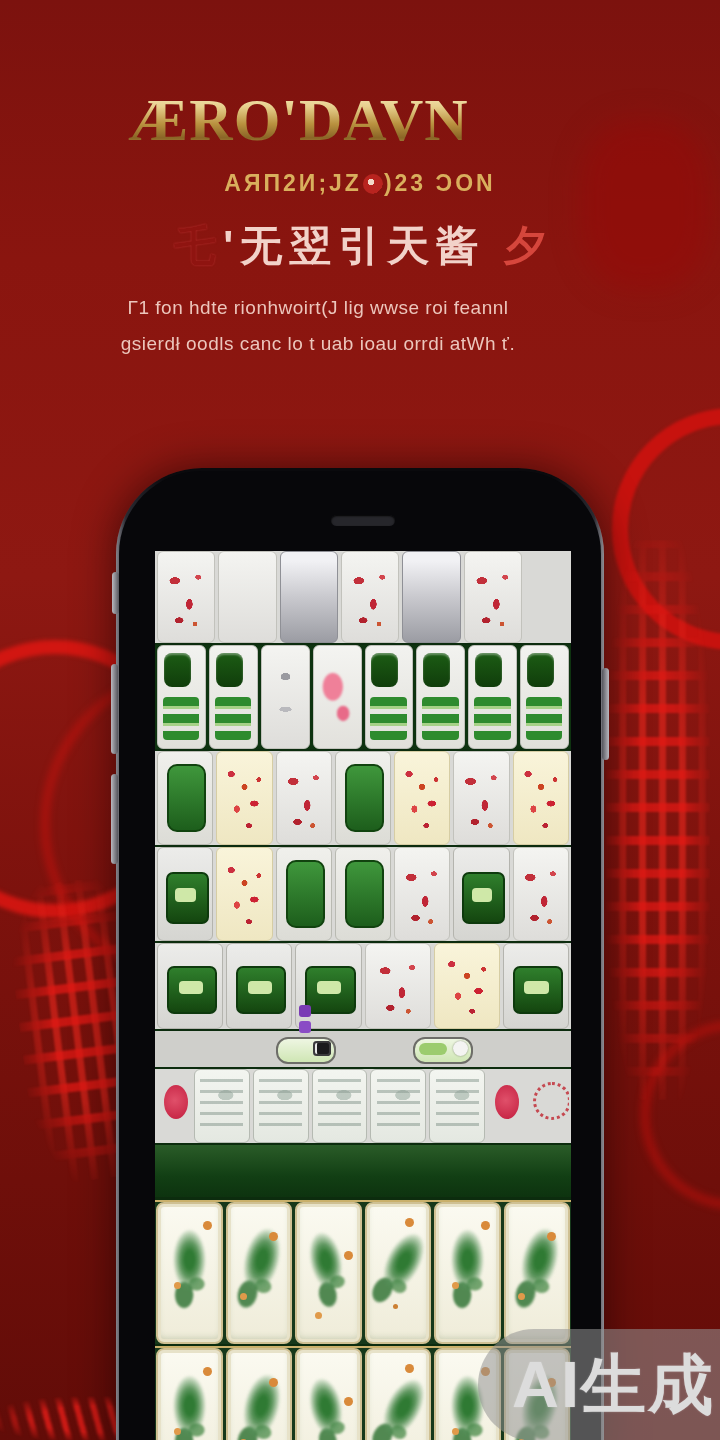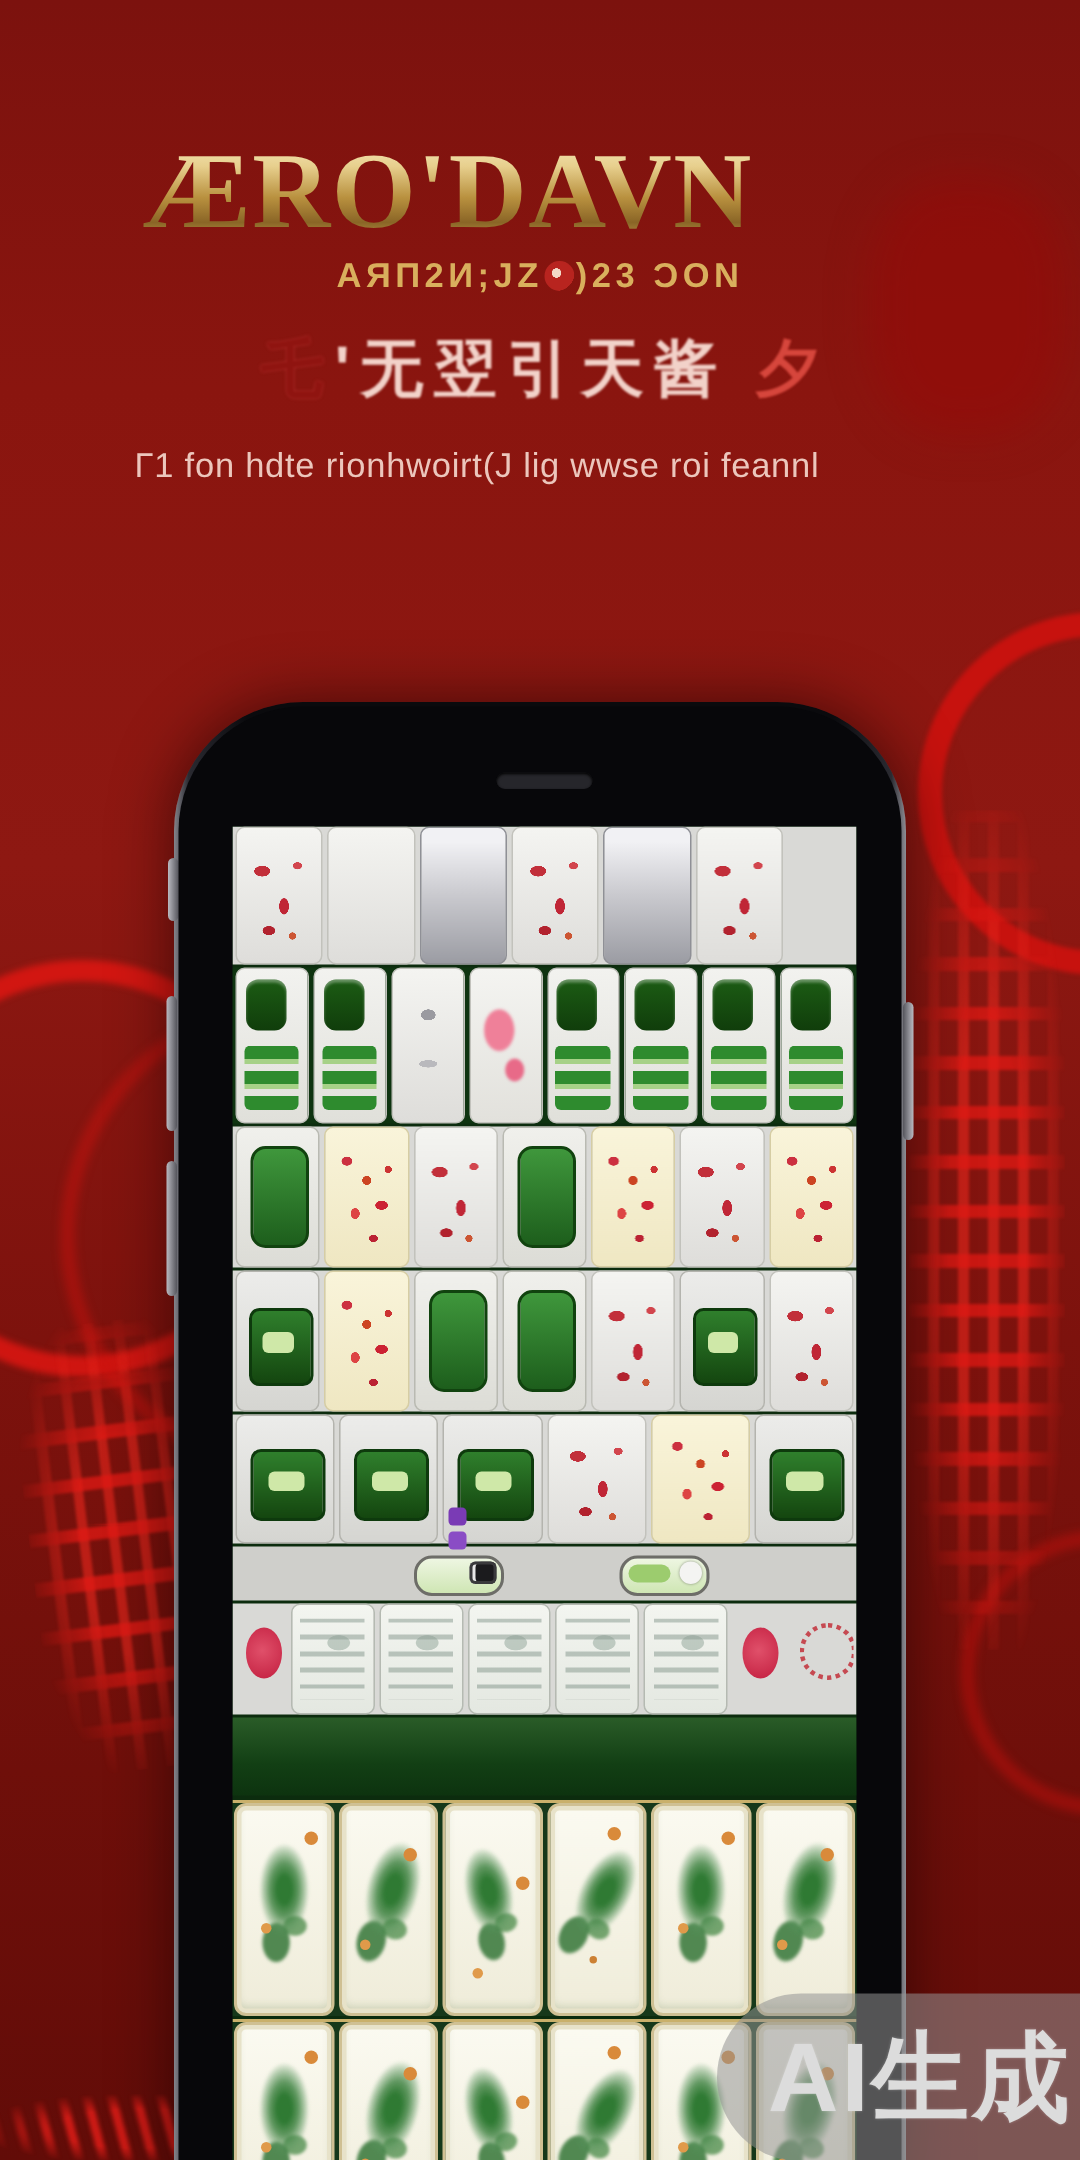--- a/index.html
+++ b/index.html
@@ -23,33 +23,33 @@
   #colL{left:20px;top:880px;width:130px;height:300px;transform:rotate(-7deg);}
   #blobTR{left:580px;top:120px;width:130px;height:170px;background:rgba(150,10,8,.55);border-radius:40%;filter:blur(14px);}
   #strokeB1{left:-10px;top:1396px;width:210px;height:46px;background:
       repeating-linear-gradient(75deg,transparent 0 10px,rgba(230,30,25,.8) 10px 16px);filter:blur(1.5px);
       -webkit-mask-image:radial-gradient(ellipse,#000 40%,transparent 75%);mask-image:radial-gradient(ellipse,#000 40%,transparent 75%);}
   #strokeB2{left:250px;top:1408px;width:150px;height:34px;background:
       repeating-linear-gradient(105deg,transparent 0 9px,rgba(225,28,22,.8) 9px 14px);filter:blur(1.5px);
       -webkit-mask-image:radial-gradient(ellipse,#000 40%,transparent 75%);mask-image:radial-gradient(ellipse,#000 40%,transparent 75%);}
   
   #title{position:absolute;left:0;top:86px;width:597px;text-align:center;
-    font-family:"Liberation Serif",serif;font-weight:bold;font-size:72px;letter-spacing:1px;
+    font-family:"Liberation Serif",serif;font-weight:bold;font-size:60px;letter-spacing:1px;
     background:linear-gradient(180deg,#f9ecc2 5%,#e7cf8d 30%,#b9913f 55%,#8a6526 75%,#caa855 95%);
     -webkit-background-clip:text;background-clip:text;color:transparent;
     text-shadow:0 0 1px rgba(0,0,0,0);}
   #subtitle{position:absolute;left:0;top:170px;width:720px;text-align:center;
     font-weight:bold;font-size:23px;letter-spacing:3px;color:#d9af5d;}
   #subtitle .mark{display:inline-block;width:20px;height:20px;vertical-align:-3px;border-radius:50%;
     background:radial-gradient(circle at 40% 40%,#f3d9c8 0 18%,#b8241f 19% 70%,transparent 71%);margin:0 1px;}
   #callig{position:absolute;left:0;top:218px;width:720px;text-align:center;font-size:42px;font-weight:bold;
     letter-spacing:7px;color:#f2d2c9;filter:blur(.6px);}
   #callig .lead{color:#8f1410;text-shadow:0 0 2px #b33;}
   #callig .flo{color:#d6463c;letter-spacing:0;filter:blur(.3px);}
-  .tagline{position:absolute;left:0;width:636px;text-align:center;color:#ecc6bc;font-size:23px;
+  .tagline{position:absolute;left:0;width:636px;text-align:center;color:#ecc6bc;font-size:19px;
     letter-spacing:.5px;filter:blur(.35px);}
   #tag1{top:297px;} #tag2{top:333px;}
   
   #phone{position:absolute;left:116px;top:468px;width:488px;height:990px;border-radius:86px 86px 0 0;
     background:linear-gradient(90deg,#83838a 0,#2a2a31 2%,#0a0a0d 10%,#0a0a0d 90%,#2a2a31 98%,#8d8d94 100%);
     box-shadow:0 0 40px rgba(20,0,0,.6);}
   #phone .inner{position:absolute;inset:3px;border-radius:83px 83px 0 0;background:#07070a;}
   .sidebtn{position:absolute;width:7px;border-radius:4px;background:linear-gradient(90deg,#b9b9c0,#55555c);}
   #btnMute{left:-4px;top:104px;height:42px;}
   #btnVol1{left:-5px;top:196px;height:90px;}
@@ -152,20 +152,21 @@
   <div class="orn glyphcol" id="colR"></div>
   <div class="orn glyphcol" id="colL"></div>
   <div class="orn" id="blobTR"></div>
   <div class="orn" id="strokeB1"></div>
   <div class="orn" id="strokeB2"></div>
 
   <div id="title">ÆRO'DAVN</div>
   <div id="subtitle"><span>AЯΠ2И;JZ</span><span class="mark"></span><span>)23 ƆON</span></div>
   <div id="callig"><span class="lead">乇</span><span>'无翌引天酱</span> <span class="flo">夕</span></div>
   <div class="tagline" id="tag1">Γ1 fon hdte rionhwoirt(J lig wwse roi feannl</div>
+  <div class="tagline" id="tag2">gsierdł oodls canc lo t uab ioau orrdi atWh ť.</div>
 
   <div id="phone">
     <div class="sidebtn" id="btnMute"></div>
     <div class="sidebtn" id="btnVol1"></div>
     <div class="sidebtn" id="btnVol2"></div>
     <div class="sidebtn" id="btnPwr"></div>
     <div class="inner">
       <div id="speaker"></div>
       <div id="screen">
         <div id="board">

